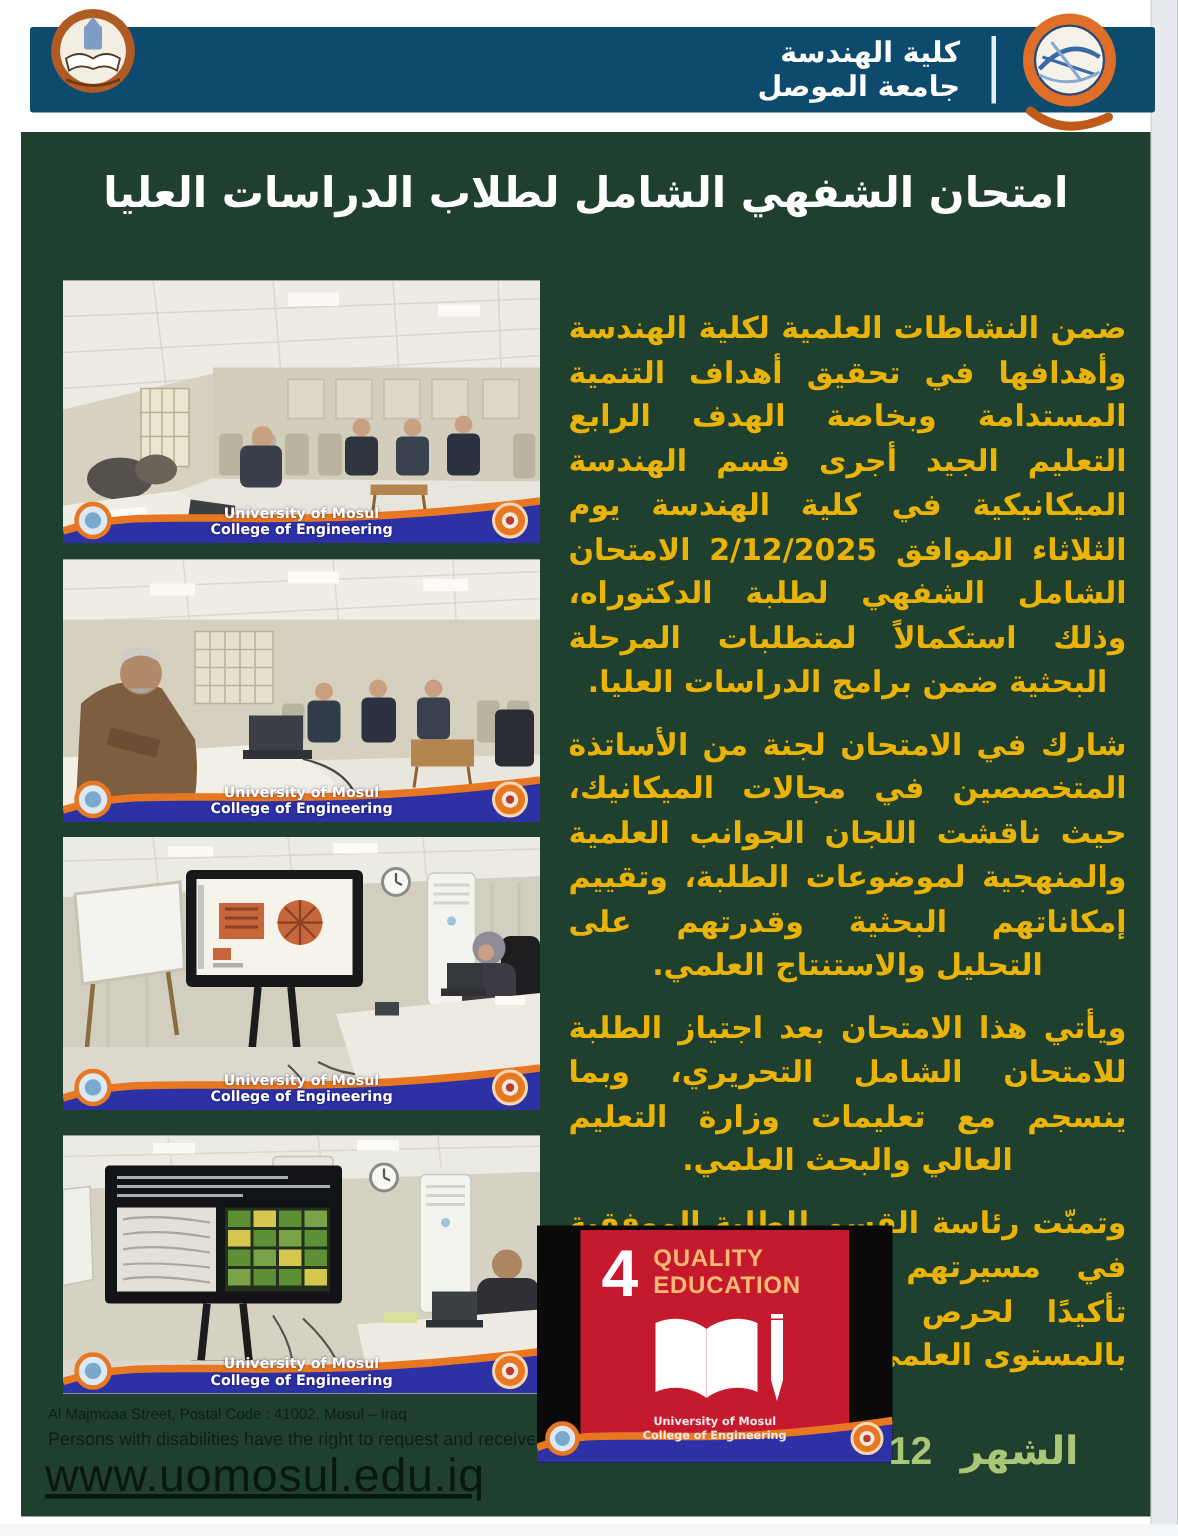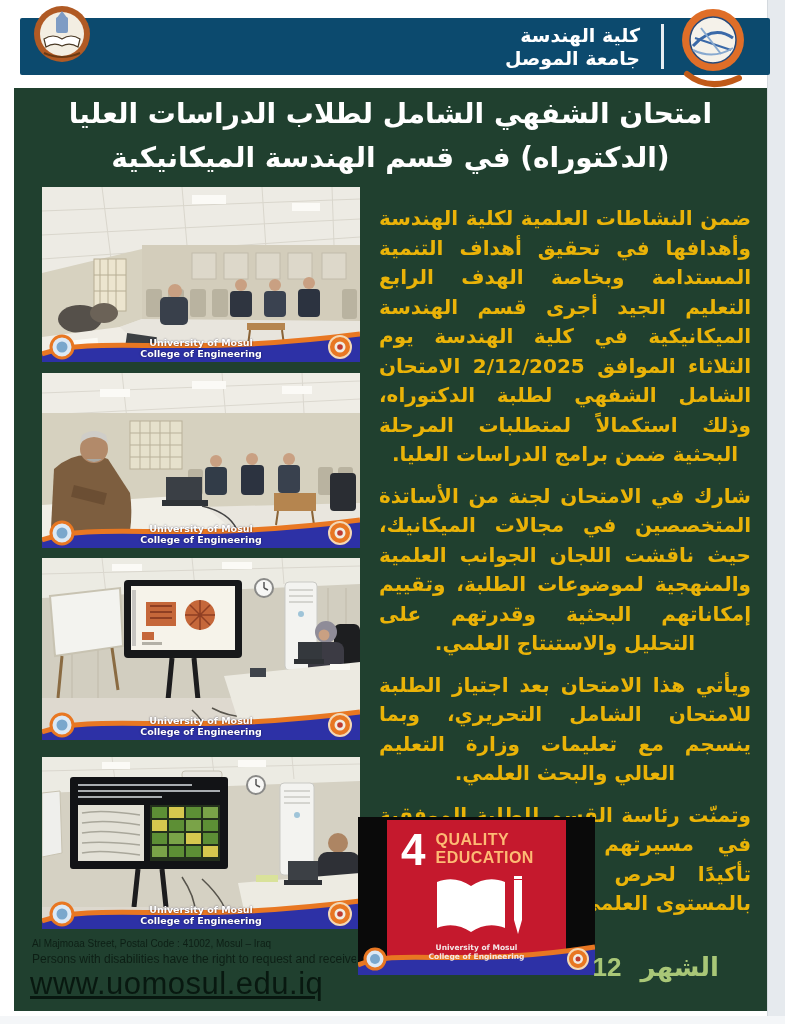--- a/index.html
+++ b/index.html
@@ -16,21 +16,21 @@
     font-weight:bold;font-size:19px;line-height:23px;}
   .topbar-divider{position:absolute;right:106px;top:6px;width:3px;height:45px;background:rgba(255,255,255,.9);}
   .logo{position:absolute;}
   .logo svg{display:block;}
   .logo-left{left:32px;top:5px;width:60px;height:62px;}
   .logo-right{left:679px;top:8px;width:68px;height:92px;}
 
   
   .panel{position:absolute;left:14px;top:88px;width:753px;height:923px;background:#20402f;}
   .article-title{direction:rtl;text-align:center;color:#fff;font-weight:bold;
-    font-size:28px;line-height:44px;padding-top:4px;margin:0;}
+    font-size:28px;line-height:44px;padding-top:19px;margin:0;}
 
   
   .photo{position:absolute;left:28px;width:318px;margin:0;background:#e9e6de;overflow:hidden;}
   .photo svg.scene{position:absolute;left:0;top:0;width:100%;height:100%;}
   .photo svg.band, .sdg svg.band{position:absolute;left:0;bottom:0;width:100%;height:40px;}
   .photo-caption{position:absolute;left:0;bottom:3px;width:100%;text-align:center;z-index:3;
     color:#fff;font-weight:bold;font-size:9.5px;line-height:11px;text-shadow:0 0 2px rgba(0,0,40,.6);}
   .photo-caption span{display:block;}
   .p1{top:99px;height:175px;}
   .p2{top:285px;height:175px;}
@@ -100,21 +100,20 @@
       <path d="M22,20 L42,46" stroke="#87a9cf" stroke-width="2"></path>
       <path d="M14,42 Q34,52 54,40" fill="none" stroke="#87a9cf" stroke-width="2"></path>
       <path d="M8,66 Q30,84 60,70" fill="none" stroke="#c05a18" stroke-width="6" stroke-linecap="round"></path>
     </svg>
   </div>
 
   <main class="panel">
 
     <h1 class="article-title">
       <span style="display:block">امتحان الشفهي الشامل لطلاب الدراسات العليا</span>
-      <span style="display:block">(الدكتوراه) في قسم الهندسة الميكانيكية</span>
     </h1>
 
     <figure class="photo p1">
       <svg class="scene" viewBox="0 0 318 175" preserveAspectRatio="none">
         <rect width="318" height="175" fill="#e9e6de"></rect>
         <polygon points="0,0 318,0 318,58 0,86" fill="#edebe4"></polygon>
         <path d="M0,24 L318,12 M0,48 L318,32 M0,72 L318,50 M60,0 L70,80 M140,0 L146,70 M220,0 L224,62 M290,0 L292,58" stroke="#d9d6cc" stroke-width="1" fill="none"></path>
         <rect x="150" y="8" width="34" height="9" fill="#fbfaf6"></rect>
         <rect x="250" y="16" width="28" height="8" fill="#fbfaf6"></rect>
         <polygon points="0,86 100,62 100,132 0,168" fill="#d7d2c0"></polygon>

